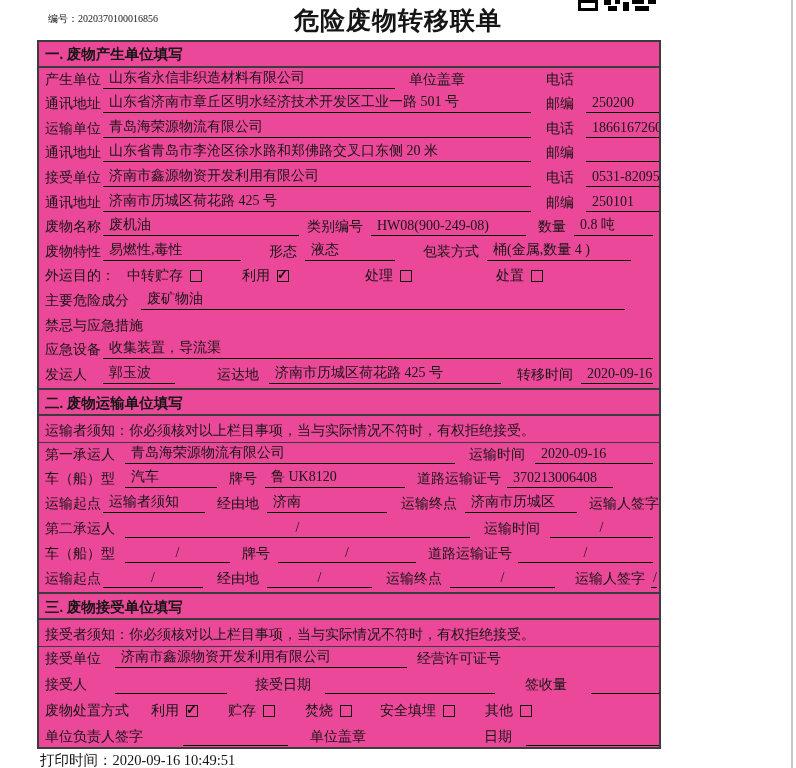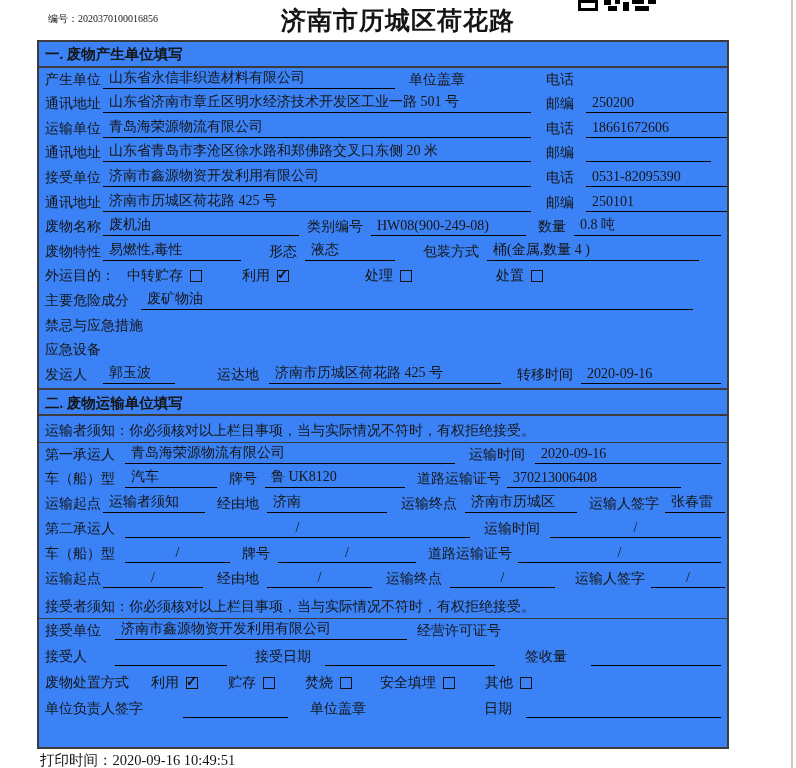--- a/index.html
+++ b/index.html
@@ -6,22 +6,22 @@
   html,body { width:796px; height:768px; background:#fff; overflow:hidden; }
   body { position:relative; font-family:"Liberation Serif","DejaVu Serif",serif; color:#151515; }
 
   .serial { position:absolute; left:48px; top:12px; font-size:10px; white-space:nowrap; }
   .title  { position:absolute; left:0; top:4px; width:100%; text-align:center; font-size:25px;
             font-weight:700; letter-spacing:1px; }
   .qr     { position:absolute; left:578px; top:0; }
 
   .scan-edge { position:absolute; left:791px; top:0; width:2px; height:768px; background:#c9c9c9; }
 
-  .table { position:absolute; left:37px; top:40px; width:692px; height:709px;
-           border:2px solid #3c3c3c; background:#3b82f6; overflow:hidden; }
+  .table { position:absolute; left:37px; top:40px; width:624px; height:709px;
+           border:2px solid #3c3c3c; background:#ec4899; overflow:hidden; }
 
   .sec-title { height:26px; line-height:25px; padding-left:6px; font-weight:700; font-size:14.5px;
                border-bottom:2px solid #3c3c3c; }
   .sec-title.mid { border-top:2px solid #3c3c3c; height:28px; line-height:26px; }
 
   .note-row { height:27px; padding:6px 0 0 6px; font-size:14px; border-bottom:1.5px solid #3c3c3c;
               white-space:nowrap; }
 
   .row { display:flex; align-items:flex-end; position:relative; padding:0 0 4px 6px; }
   .sec1 .row { height:24.6px; }
@@ -43,21 +43,21 @@
   .cb.checked::after { content:"✓"; position:absolute; left:-1px; top:-4px; font-size:13px;
                        font-weight:700; color:#111; }
 
   .footer { position:absolute; left:40px; top:751px; font-size:14.5px; white-space:nowrap; }
 </style>
 </head>
 <body>
 
 <div class="serial"><span>编号：</span><span>2020370100016856</span></div>
 
-<div class="title">济南市历城区荷花路</div>
+<div class="title">危险废物转移联单</div>
 
 <svg class="qr" width="78" height="11" viewBox="0 0 78 11" fill="#000">
   <rect x="0" y="0" width="20" height="3"></rect>
     <rect x="0" y="0" width="3" height="11"></rect>
   <rect x="17" y="0" width="3" height="11"></rect>
     <rect x="0" y="8" width="20" height="3"></rect>
   <rect x="26" y="0" width="7" height="5"></rect>
     <rect x="30" y="6" width="9" height="5"></rect>
   <rect x="37" y="0" width="5" height="4"></rect>
     <rect x="45" y="2" width="6" height="9"></rect>
@@ -167,20 +167,21 @@
       <span class="lbl" style="margin-right:12px">主要危险成分</span>
       <span class="u grow" style="margin-right:34px">废矿物油</span>
     </div>
 
     <div class="row">
       <span class="lbl" style="margin-right:12px">禁忌与应急措施</span>
     </div>
 
     <div class="row">
       <span class="lbl l1">应急设备</span>
+      <span class="u grow" style="margin-right:6px">收集装置，导流渠</span>
     </div>
 
     <div class="row">
       <span class="lbl l1">发运人</span>
       <span class="u" style="width:72px">郭玉波</span>
       <span class="lbl" style="margin-left:42px;margin-right:10px">运达地</span>
       <span class="u" style="width:232px">济南市历城区荷花路 425 号</span>
       <span class="lbl" style="margin-left:16px;margin-right:8px">转移时间</span>
       <span class="u grow" style="margin-right:6px">2020-09-16</span>
     </div>
@@ -239,20 +240,21 @@
       <span class="lbl" style="margin-left:14px;margin-right:8px">经由地</span>
       <span class="u c" style="width:105px">/</span>
       <span class="lbl" style="margin-left:14px;margin-right:8px">运输终点</span>
       <span class="u c" style="width:105px">/</span>
       <span class="lbl" style="margin-left:20px;margin-right:6px">运输人签字</span>
       <span class="u c grow" style="margin-right:2px">/</span>
     </div>
   </div>
 
   <div class="sec3">
+    <div class="sec-title mid">三. 废物接受单位填写</div>
     <div class="note-row">接受者须知：你必须核对以上栏目事项，当与实际情况不符时，有权拒绝接受。</div>
 
     <div class="row">
       <span class="lbl l1">接受单位</span>
       <span class="u" style="width:292px;margin-left:12px">济南市鑫源物资开发利用有限公司</span>
       <span class="lbl" style="margin-left:10px;margin-right:6px">经营许可证号</span>
     </div>
 
     <div class="row">
       <span class="lbl l1">接受人</span>

